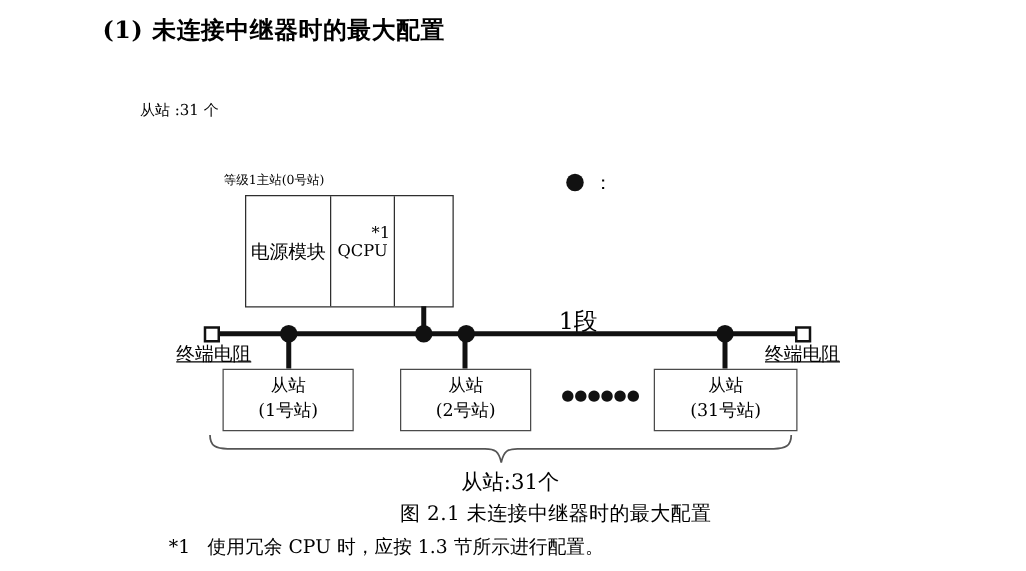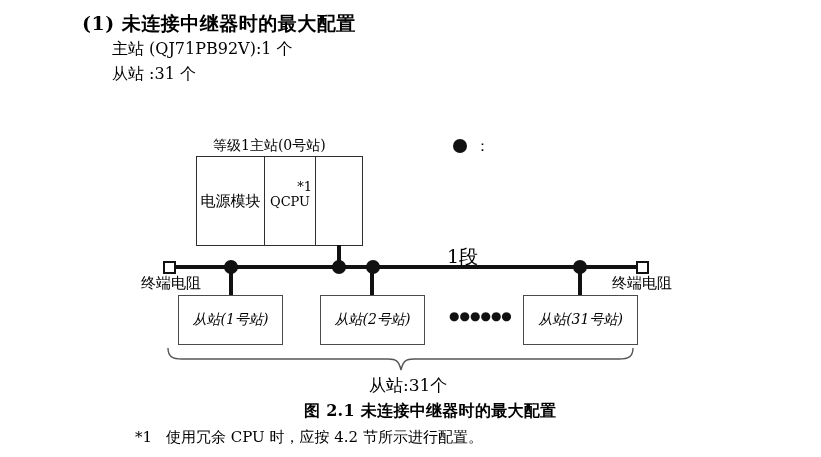--- a/index.html
+++ b/index.html
@@ -10,28 +10,28 @@
     font-family:"DejaVu Serif","Liberation Serif",serif;
     color:#000;
     overflow:hidden;
     padding-left:20px;
   }
   .abs{position:absolute;}
 
   
   .title{left:82px;top:11px;font-size:19px;font-weight:bold;letter-spacing:.5px;}
   .spec1{left:112px;top:39px;font-size:16px;}
-  .spec2{left:112px;top:64px;font-size:16px;}
+  .spec2{left:112px;top:80px;font-size:12px;}
 
   
   .legend{left:453px;top:137px;display:flex;align-items:flex-start;gap:8px;font-size:15px;}
   .legend-dot{width:14px;height:14px;border-radius:50%;background:#111;display:inline-block;margin-top:2px;}
 
   
-  .master-label{left:213px;top:137px;font-size:14px;}
+  .master-label{left:179px;top:137px;font-size:10px;}
   .master-box{
     left:196px;top:156px;width:167px;height:90px;
     border:1.5px solid #2e2e2e;background:#fff;
     display:flex;box-sizing:border-box;
   }
   .cell{box-sizing:border-box;display:flex;align-items:center;}
   .cell-power{width:68px;border-right:1.5px solid #2e2e2e;justify-content:center;font-size:15px;}
   .cell-cpu{width:51px;border-right:1.5px solid #2e2e2e;position:relative;font-size:13px;padding-left:5px;}
   .cpu-ref{position:absolute;top:22px;right:3px;font-size:13px;}
   .cell-pb{width:48px;font-size:13px;padding-left:4px;white-space:pre-line;line-height:1.25;}
@@ -40,50 +40,49 @@
   .bus-line{left:175px;top:265px;width:461px;height:4px;background:#111;}
   .drop{background:#111;width:4px;}
   .drop-master{left:337px;top:245px;height:22px;}
   .drop-s1{left:229px;top:267px;height:28px;}
   .drop-s2{left:370px;top:267px;height:28px;}
   .drop-s31{left:578px;top:267px;height:28px;}
   .bus-dot{width:14px;height:14px;border-radius:50%;background:#111;top:260px;}
   .dot-s1{left:224px;} .dot-master{left:332px;} .dot-s2{left:366px;} .dot-s31{left:573px;}
   .term-square{width:9px;height:9px;border:2px solid #111;background:#fff;top:261px;}
   .term-left{left:163px;} .term-right{left:636px;}
-  .term-label{font-size:15px;top:274px;}
+  .term-label{font-size:15px;top:274px;text-decoration:underline;}
   .term-label-left{left:141px;} .term-label-right{left:612px;}
   .segment-label{left:447px;top:244px;font-size:19px;}
 
   
   .slave-box{
     top:295px;height:50px;border:1.5px solid #4a4a4a;background:#fff;
-    box-sizing:border-box;display:flex;flex-direction:row;
+    box-sizing:border-box;display:flex;flex-direction:column;
     align-items:center;justify-content:center;
-    font-size:14px;line-height:1.4;text-align:right;font-style:italic;
+    font-size:14px;line-height:1.4;text-align:right;
   }
   .slave-1{left:178px;width:105px;}
   .slave-2{left:320px;width:105px;}
   .slave-31{left:523px;width:115px;}
   .ellipsis{left:449px;top:309px;font-size:12px;letter-spacing:0;color:#111;}
 
   
   .brace{left:167px;top:347px;}
   .brace-label{left:369px;top:374px;font-size:17px;}
-  .caption{left:304px;top:401px;font-size:16px;font-weight:bold;letter-spacing:.3px;}
+  .caption{left:320px;top:401px;font-size:16px;font-weight:normal;letter-spacing:.3px;}
   .footnote{left:135px;top:428px;font-size:15px;display:flex;}
   .footnote-marker{margin-right:14px;}
 </style>
 </head>
 <body>
 
 <div class="canvas">
 
   <div class="abs title">(1) 未连接中继器时的最大配置</div>
-  <div class="abs spec1">主站 (QJ71PB92V):1 个</div>
   <div class="abs spec2">从站 :31 个</div>
 
   <div class="abs legend">
     <span class="legend-dot"></span>
     <span>：</span>
   </div>
 
   <div class="abs master-label">等级1主站(0号站)</div>
   <div class="abs master-box">
     <div class="cell cell-power">电源模块</div>
@@ -123,16 +122,16 @@
   <div class="abs ellipsis">●●●●●●</div>
 
   <svg class="abs brace" width="467" height="27" viewBox="0 0 467 27">
     <path d="M 1 1 C 1 10, 6 12, 15 12 L 221 12 C 229 12, 232 14, 234 23 C 236 14, 239 12, 247 12 L 452 12 C 461 12, 466 10, 466 1" fill="none" stroke="#555" stroke-width="1.4"></path>
   </svg>
   <div class="abs brace-label">从站:31个</div>
 
   <div class="abs caption">图 2.1 未连接中继器时的最大配置</div>
   <div class="abs footnote">
     <span class="footnote-marker">*1</span>
-    <span>使用冗余 CPU 时，应按 4.2 节所示进行配置。</span>
+    <span>使用冗余 CPU 时，应按 1.3 节所示进行配置。</span>
   </div>
 
 </div>
 
 </body></html>

